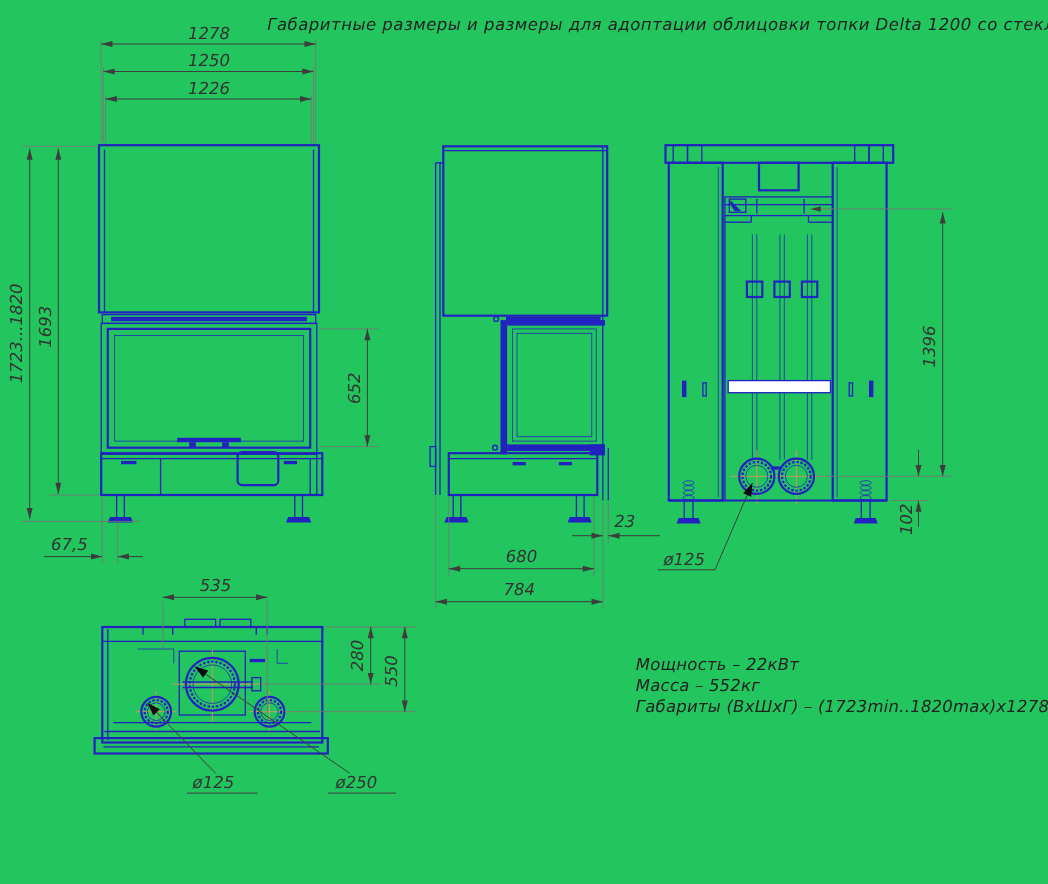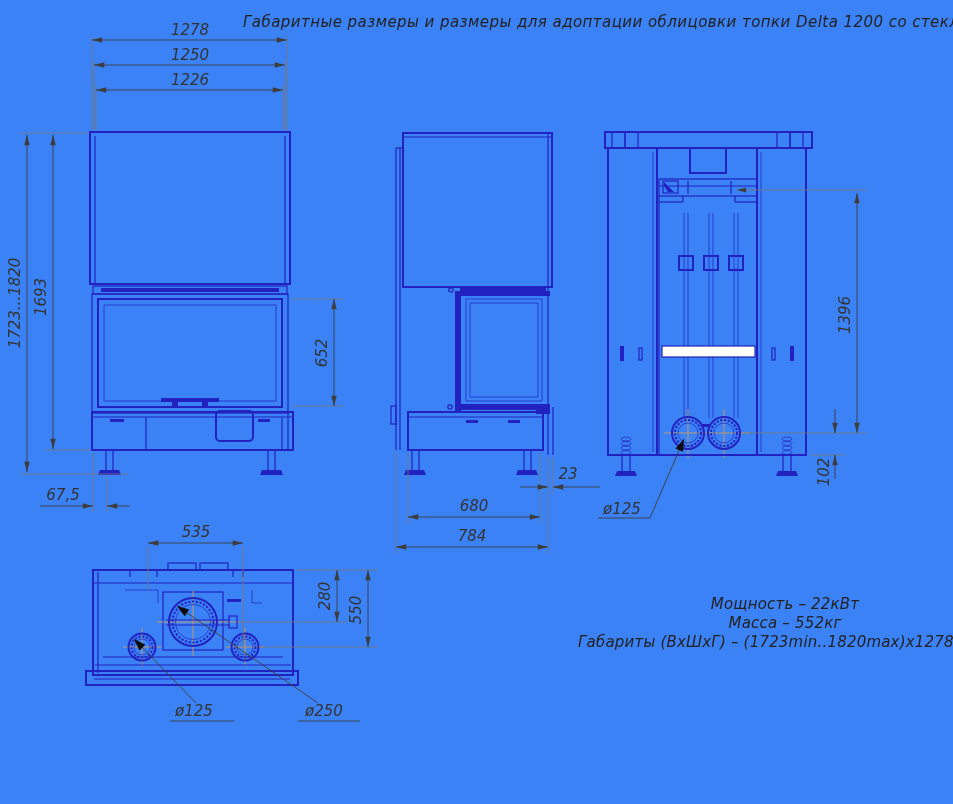--- a/index.html
+++ b/index.html
@@ -1,17 +1,17 @@
 <!DOCTYPE html>
 <html><head>
 <meta charset="utf-8">
 <style>
   html,body{margin:0;padding:0;background:#e8e8e8;}
-  .stage{position:relative;width:953px;height:804px;background:#3b82f6;overflow:hidden;
-         font-family:"DejaVu Sans",sans-serif;text-align:center;}
+  .stage{position:relative;width:953px;height:804px;background:#22c55e;overflow:hidden;
+         font-family:"DejaVu Sans",sans-serif;}
   .stage svg{position:absolute;left:0;top:0;}
   .title{position:absolute;left:243px;top:13px;font-size:15px;font-style:italic;color:#222;
          white-space:nowrap;letter-spacing:0.45px;}
   .specs{position:absolute;left:578px;top:595px;font-size:15px;font-style:italic;color:#222;
          line-height:19px;white-space:nowrap;letter-spacing:0.2px;}
   
   .b  {stroke:#2222c0;fill:none;stroke-width:1.2;}
   .b0 {stroke:#2222c0;fill:none;stroke-width:0.7;}
   .bT {stroke:#2222c0;fill:none;stroke-width:2;}
   .bw {stroke:#2222c0;fill:#ffffff;stroke-width:1.2;}

